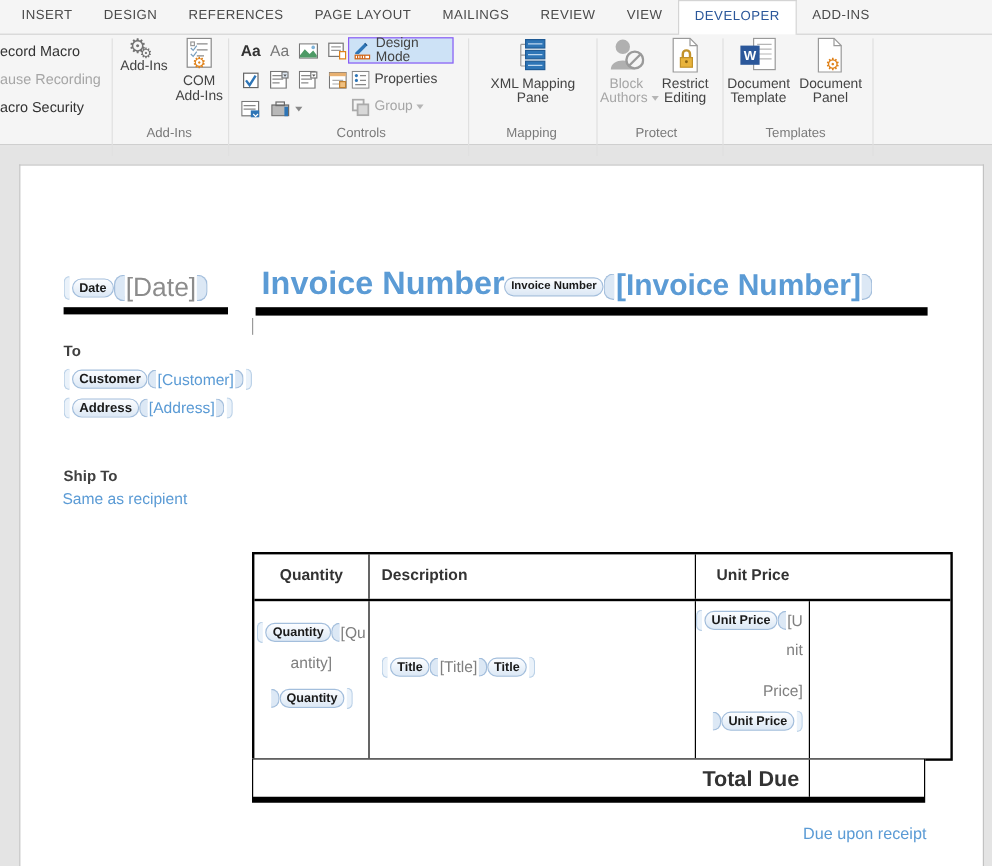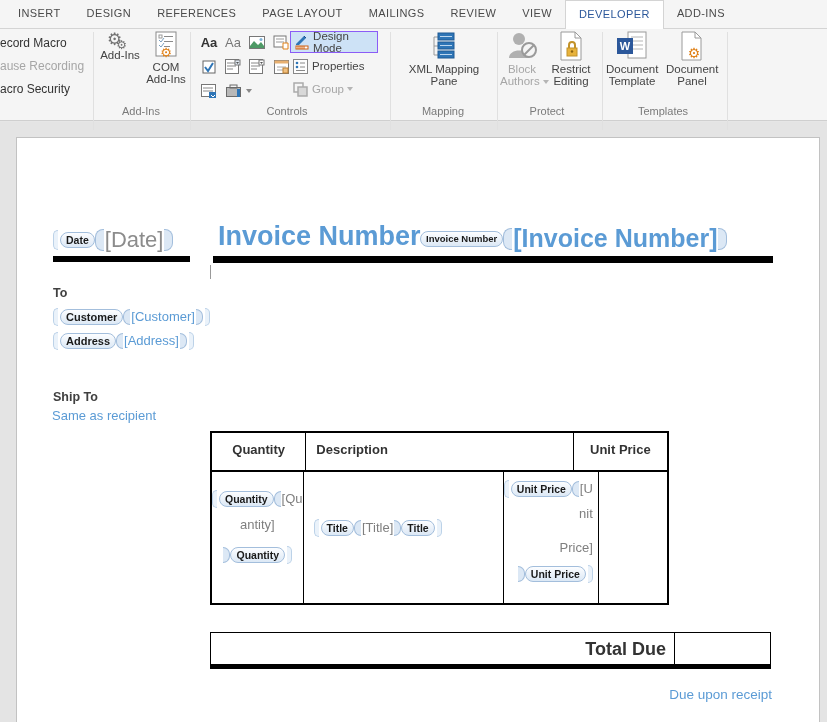--- a/index.html
+++ b/index.html
@@ -44,21 +44,21 @@
   .brk.open { border-right:none; border-radius:8px 0 0 8px; margin-right:1px;}
   .brk.close { border-left:none; border-radius:0 8px 8px 0; margin-left:1px;}
   .brk.lg { height:22px; width:9px; }
   .arc { display:inline-block; vertical-align:middle; height:18px; width:5px; border:1px solid #bcd2e8; background:#eaf2fa;}
   .arc.open { border-right:none; border-radius:8px 0 0 8px; margin-right:2px;}
   .arc.close { border-left:none; border-radius:0 8px 8px 0; margin-left:2px;}
 
   .bar { position:absolute; height:6px; background:#000; }
 
   
-  #inv-table { position:absolute; left:210px; top:431px; width:459px; border:2px solid #000; background:#fff;}
+  #inv-table { position:absolute; left:210px; top:460px; width:584px; border:2px solid #000; background:#fff;}
   .trow { display:flex; }
   .hrow { height:39px; border-bottom:2px solid #000; }
   .brow { height:131px; }
   .cell { border-right:1.5px solid #000; }
   .cell:last-child { border-right:none; }
   .c1 { width:96px; } .c2 { width:272px; } .c3 { width:95px; } .c4 { width:94px; }
   .hcell { font-weight:bold; font-size:13px; color:#333; padding-top:9px; text-align:center;}
   .hcell.left { text-align:left; padding-left:10px; }
 
   #total-row { position:absolute; left:210px; top:632px; width:561px; height:37px;
@@ -211,21 +211,21 @@
     <span style="margin-left:4px;">Properties</span>
   </div>
   <div class="abs ribbtn" style="left:290px;top:50px;width:80px;height:20px;display:flex;align-items:center;padding-left:3px;">
     <svg width="15" height="15">
         <rect x="1" y="1" width="9" height="9" fill="none" stroke="#aaa" stroke-width="1.5"></rect>
         <rect x="5" y="5" width="9" height="9" fill="#d8d8d8" stroke="#aaa" stroke-width="1.5"></rect>
       </svg>
     <span class="gray" style="margin-left:4px;">Group</span>
     <span class="caret" style="border-top-color:#b5b5b5;"></span>
   </div>
-  <div class="grouplabel" style="left:232px;">Controls</div>
+  <div class="grouplabel" style="left:246px;">Controls</div>
   <div class="vsep" style="left:390px;"></div>
 
   <div class="abs ribbtn" style="left:400px;top:2px;width:88px;height:74px;text-align:center;">
     <svg width="30" height="30">
       <line x1="5" y1="6" x2="5" y2="24" stroke="#9a9a9a"></line>
       <line x1="5" y1="6" x2="9" y2="6" stroke="#9a9a9a"></line>
         <line x1="5" y1="15" x2="9" y2="15" stroke="#9a9a9a"></line>
         <line x1="5" y1="24" x2="9" y2="24" stroke="#9a9a9a"></line>
       <rect x="9" y="2" width="16" height="7" fill="#2e75b6" stroke="#1f5a94"></rect>
         <line x1="11" y1="5.5" x2="23" y2="5.5" stroke="#bcd6ee"></line>

